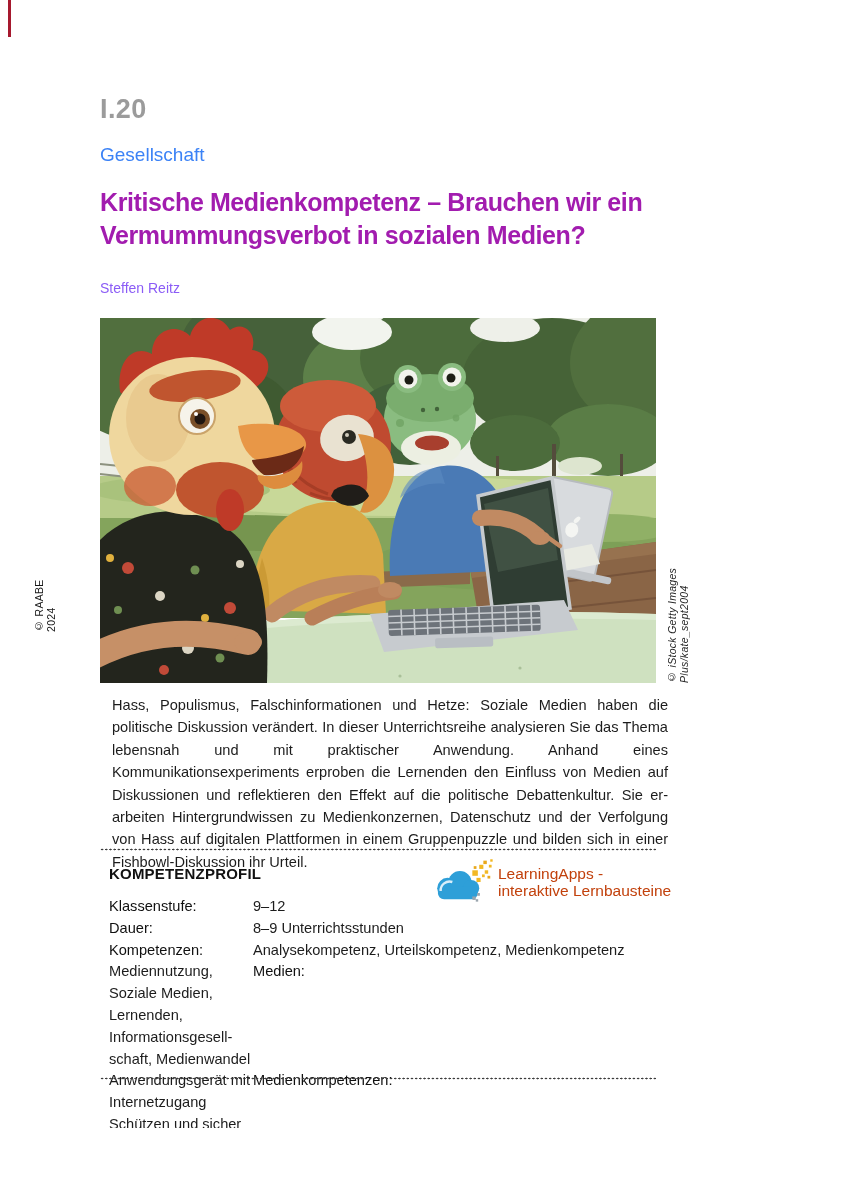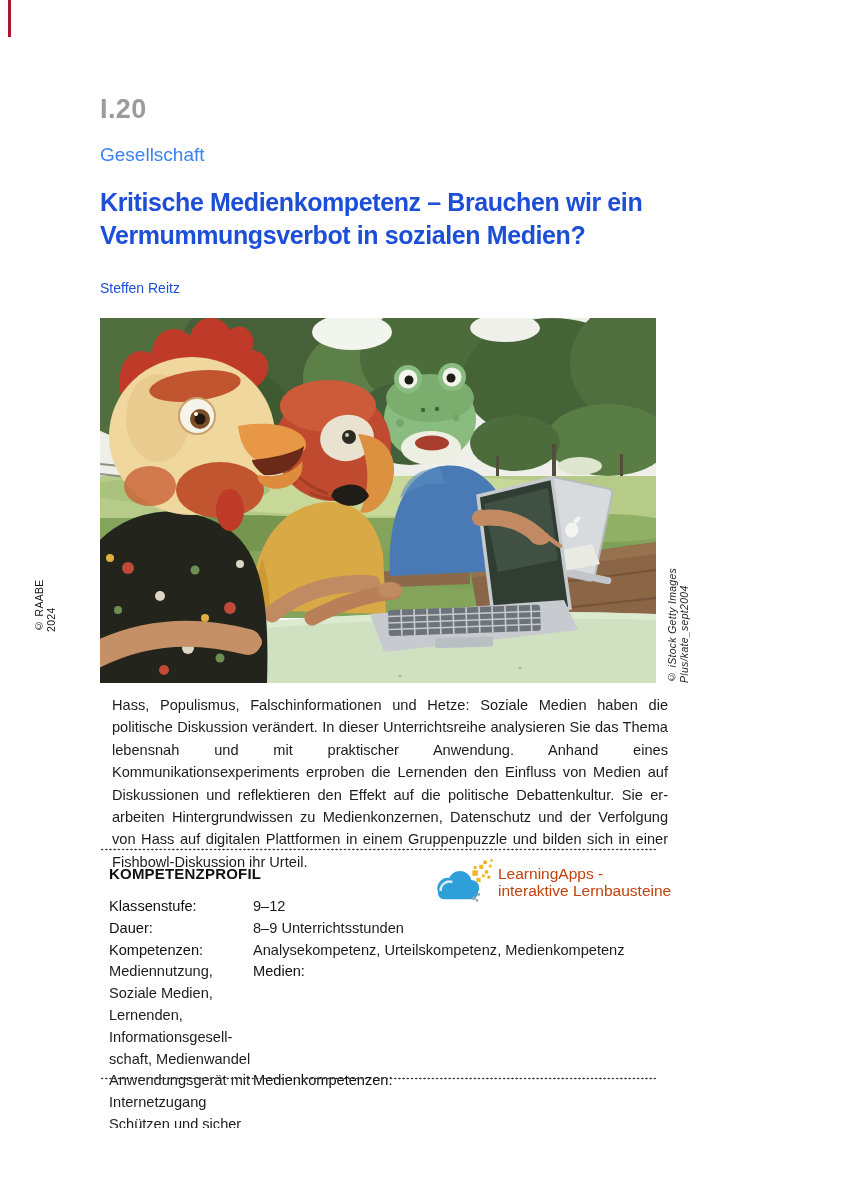--- a/index.html
+++ b/index.html
@@ -12,24 +12,24 @@
   .section-code {
     position:absolute; left:100px; top:94px;
     font-size:27px; font-weight:600; color:#9b9b9b; letter-spacing:.4px;
   }
   .category {
     position:absolute; left:100px; top:144px;
     font-size:19px; font-weight:500; color:#3b82f6;
   }
   .title {
     position:absolute; left:100px; top:186px;
-    font-size:25px; line-height:33px; font-weight:700; color:#1d4ed8;
+    font-size:25px; line-height:33px; font-weight:700; color:#a21caf;
     letter-spacing:-0.4px; white-space:nowrap;
   }
-  .author { position:absolute; left:100px; top:280px; font-size:14px; color:#1d4ed8; }
+  .author { position:absolute; left:100px; top:280px; font-size:14px; color:#8b5cf6; }
 
   .vtext {
     writing-mode:vertical-rl; transform:rotate(180deg);
     font-size:10.5px; color:#161616; letter-spacing:.3px;
     display:flex; align-items:center; justify-content:center;
   }
   .side-copy { position:absolute; left:33px; top:556px; height:76px; }
   .photo-credit { position:absolute; left:666px; top:467px; height:216px; font-style:italic; color:#262626; }
 
   .photo { position:absolute; left:100px; top:318px; width:556px; height:365px; }

